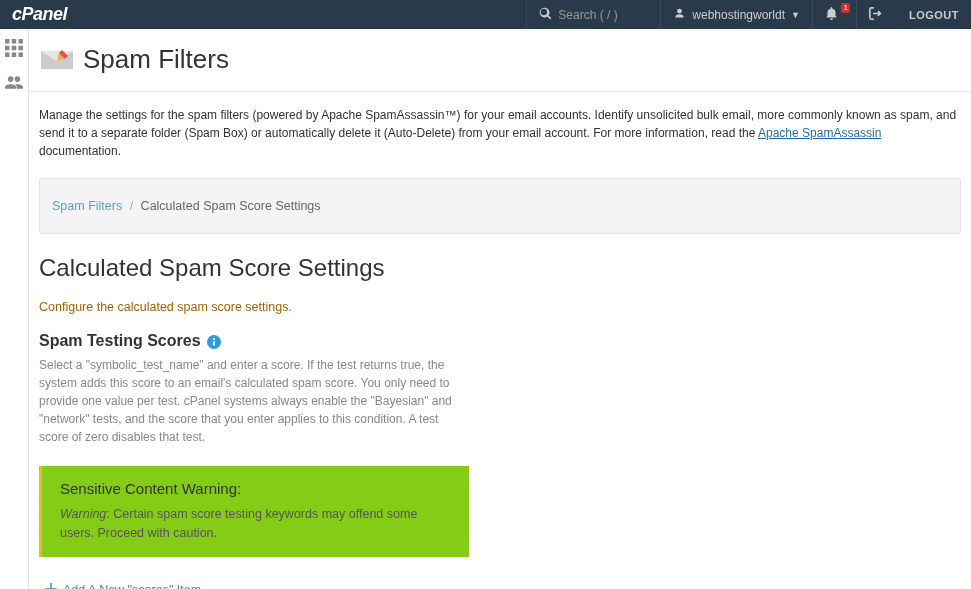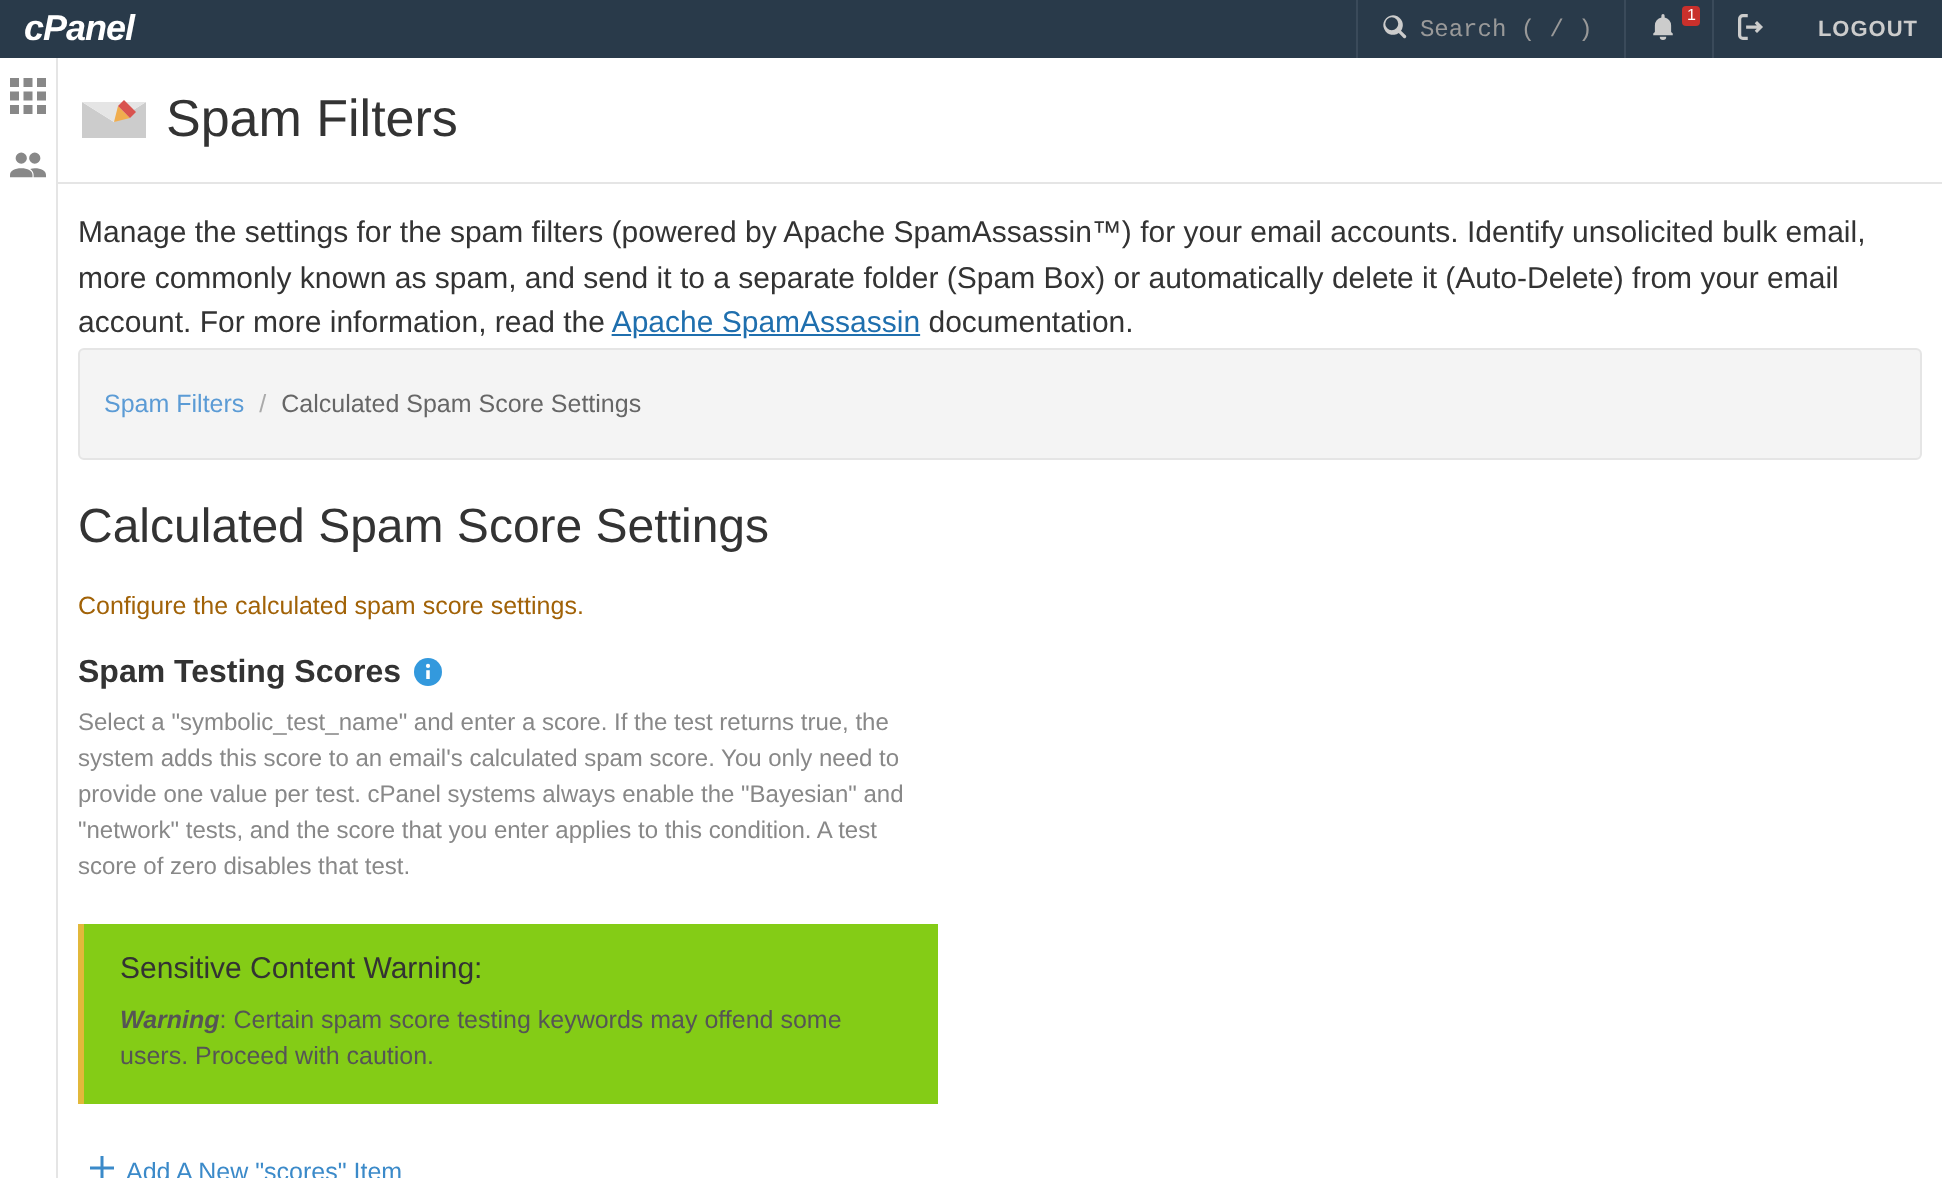--- a/index.html
+++ b/index.html
@@ -4,77 +4,86 @@
 <style>
 * { margin: 0; padding: 0; box-sizing: border-box; }
 body { font-family: -apple-system, BlinkMacSystemFont, "Segoe UI", Arial, sans-serif; font-size: 13px; color: #333; width: 971px; background: #fff; }
 .topbar { background: #293a4a; height: 29px; display: flex; align-items: center; color: #fff; }
 .logo { padding: 0 12px; display: flex; align-items: flex-end; }
 .logo-text { font-style: italic; font-weight: bold; font-size: 18px; letter-spacing: -0.5px; }
 .topbar-spacer { flex: 1; }
 .topbar-item { padding: 0 12px; height: 29px; display: flex; align-items: center; border-left: 1px solid #3a4a5a; font-size: 12px; color: #ccc; cursor: pointer; }
 .topbar-item.search { border-left: 1px solid #3a4a5a; }
 .topbar-item svg { width: 13px; height: 13px; fill: #ccc; margin-right: 6px; }
-.search-field { background: transparent; border: none; color: #bef264; font-size: 12px; width: 90px; font-family: Liberation Mono, monospace; }
+.search-field { background: transparent; border: none; color: #bef264; font-size: 12px; width: 90px; }
 .search-field::placeholder { color: #999; }
 .user-caret { margin-left: 6px; font-size: 9px; }
 .bell-wrap { position: relative; }
 .badge { position: absolute; top: -4px; right: -6px; background: #c9302c; color: #fff; font-size: 8px; padding: 0 2px; border-radius: 2px; line-height: 10px; }
 .logout-text { font-weight: bold; font-size: 11px; letter-spacing: 0.5px; padding-left: 17px; }
 .logout-ic { margin-right: 4px; }
 
 .body-wrap { display: flex; }
 .left-rail { width: 28px; padding-top: 10px; display: flex; flex-direction: column; align-items: center; gap: 14px; }
 .left-rail svg { width: 18px; height: 18px; fill: #888; }
 .main { flex: 1; padding: 0 0 0 0; border-left: 1px solid #e5e5e5; }
 
 .page-head { display: flex; align-items: center; padding: 12px 10px 14px 10px; border-bottom: 1px solid #e5e5e5; }
 .page-head-icon { width: 36px; height: 36px; margin-right: 8px; }
 .page-title { font-size: 26px; font-weight: 400; color: #333; }
 
 .content { padding: 14px 10px; }
-.intro { font-size: 15px; line-height: 1.5; color: #333; }
+.intro { font-size: 12px; line-height: 1.5; color: #333; margin-bottom: 18px; }
 .intro a { color: #1f6fae; text-decoration: underline; }
 
 .crumb-bar { background: #f4f4f4; border: 1px solid #e5e5e5; border-radius: 3px; padding: 20px 12px; font-size: 12.5px; margin-bottom: 20px; }
 .crumb-bar a { color: #5b9bd5; text-decoration: none; }
 .crumb-sep { color: #aaa; margin: 0 4px; }
 .crumb-cur { color: #666; }
 
 .section-title { font-size: 24px; font-weight: 400; color: #333; margin-bottom: 18px; }
 .section-desc { font-size: 12.5px; color: #a16207; margin-bottom: 18px; }
 
 .field-label { font-weight: bold; font-size: 16px; margin-bottom: 6px; }
 .field-label .info-ic { display: inline-flex; width: 14px; height: 14px; vertical-align: middle; margin-left: 2px; }
 .field-label .info-ic svg { width: 14px; height: 14px; fill: #3399dd; }
 .field-help { font-size: 12px; color: #888; line-height: 1.5; max-width: 430px; margin-bottom: 20px; }
 
 .warn-box { background: #84cc16; border-left: 3px solid #e2b83b; padding: 14px 18px; max-width: 430px; margin-bottom: 20px; }
 .warn-title { font-size: 15px; font-weight: 400; color: #333; margin-bottom: 8px; }
 .warn-body { font-size: 12.5px; color: #555; line-height: 1.5; }
-.warn-body em { font-style: italic; font-weight: bold; }
+.warn-body em { font-style: italic; }
 
 .add-link { color: #3b8ac9; font-size: 12.5px; text-decoration: none; display: inline-flex; align-items: center; margin: 6px 6px 24px 6px; cursor: pointer; }
 .add-link svg { width: 12px; height: 12px; fill: #3b8ac9; margin-right: 6px; }
 </style>
 </head>
 <body>
 
 <div class="topbar">
   <div class="logo">
     <span class="logo-text">cPanel</span>
   </div>
   <div class="topbar-spacer"></div>
   <div class="topbar-item search">
     <span>
       <svg viewBox="0 0 16 16">
           <path d="M11.7 10.3a6 6 0 1 0-1.4 1.4l3 3a1 1 0 0 0 1.4-1.4l-3-3zM2 6a4 4 0 1 1 8 0 4 4 0 0 1-8 0z"></path>
         </svg>
     </span>
     <input class="search-field" placeholder="Search ( / )" style="">
+  </div>
+  <div class="topbar-item">
+    <span>
+      <svg viewBox="0 0 16 16">
+          <path d="M8 8a3 3 0 1 0 0-6 3 3 0 0 0 0 6zm0 1c-3 0-5 1.5-5 3v1h10v-1c0-1.5-2-3-5-3z"></path>
+        </svg>
+    </span>
+    <span>webhostingworldt</span>
+    <span class="user-caret">▼</span>
   </div>
   <div class="topbar-item">
     <span class="bell-wrap">
       <svg viewBox="0 0 16 16">
           <path d="M8 16a2 2 0 0 0 2-2H6a2 2 0 0 0 2 2zm5-5V7a5 5 0 0 0-4-4.9V1a1 1 0 1 0-2 0v1.1A5 5 0 0 0 3 7v4l-1 1v1h12v-1l-1-1z"></path>
         </svg>
       <span class="badge">1</span>
     </span>
   </div>
   <div class="topbar-item">

